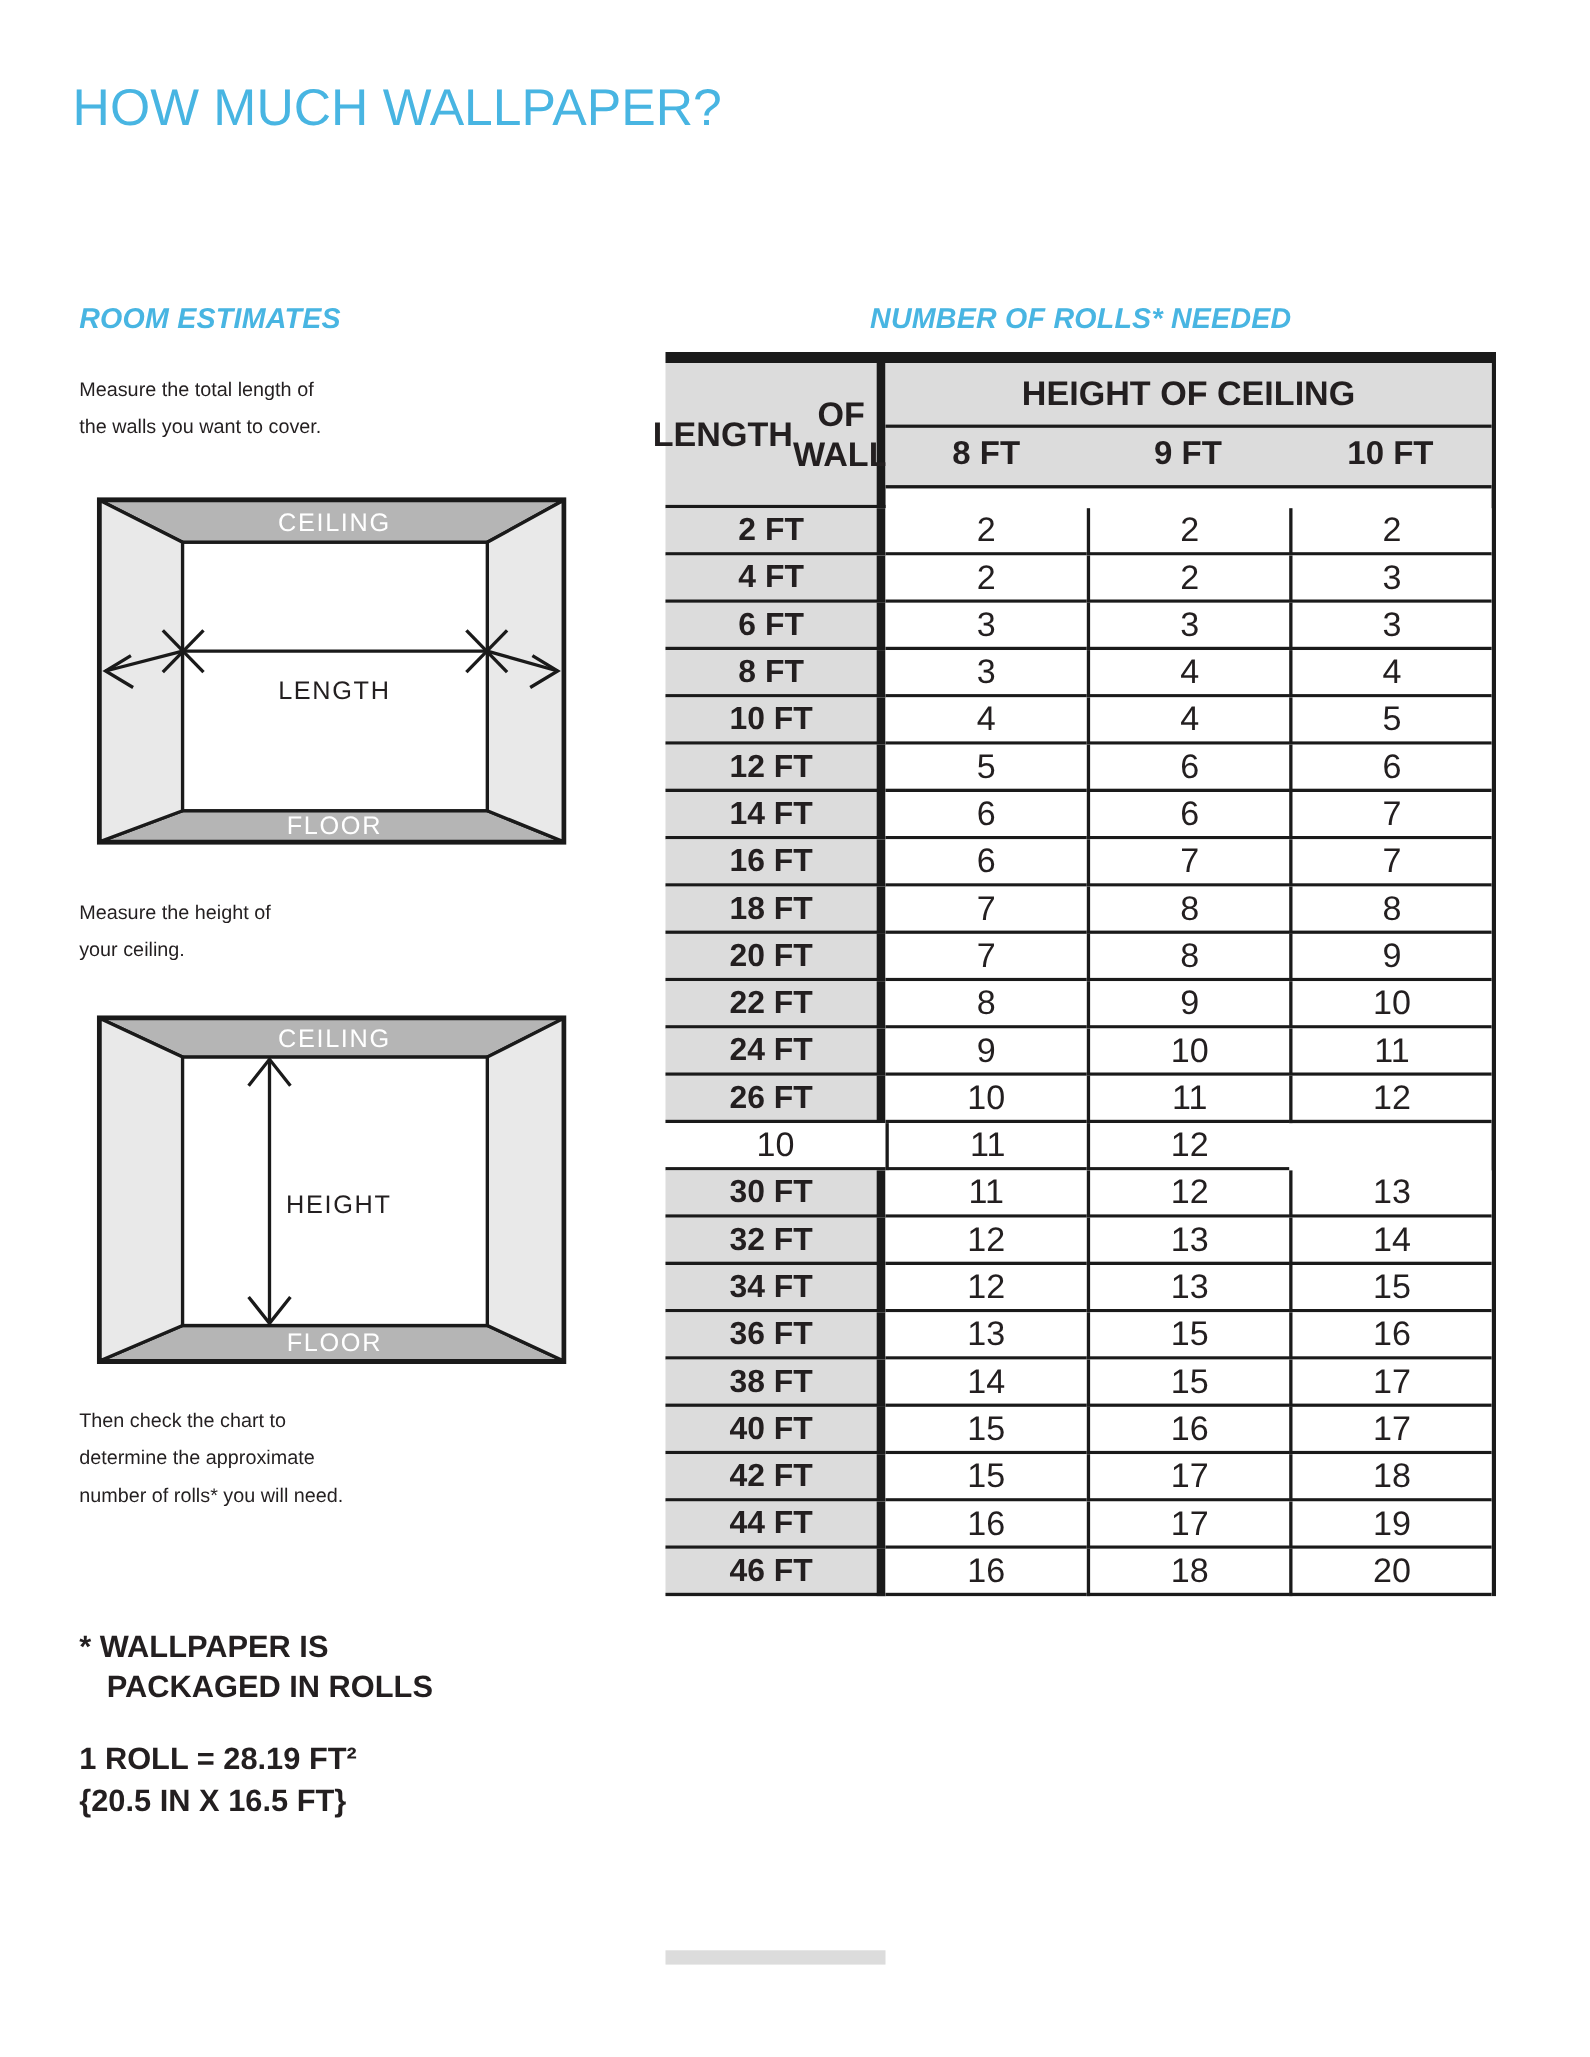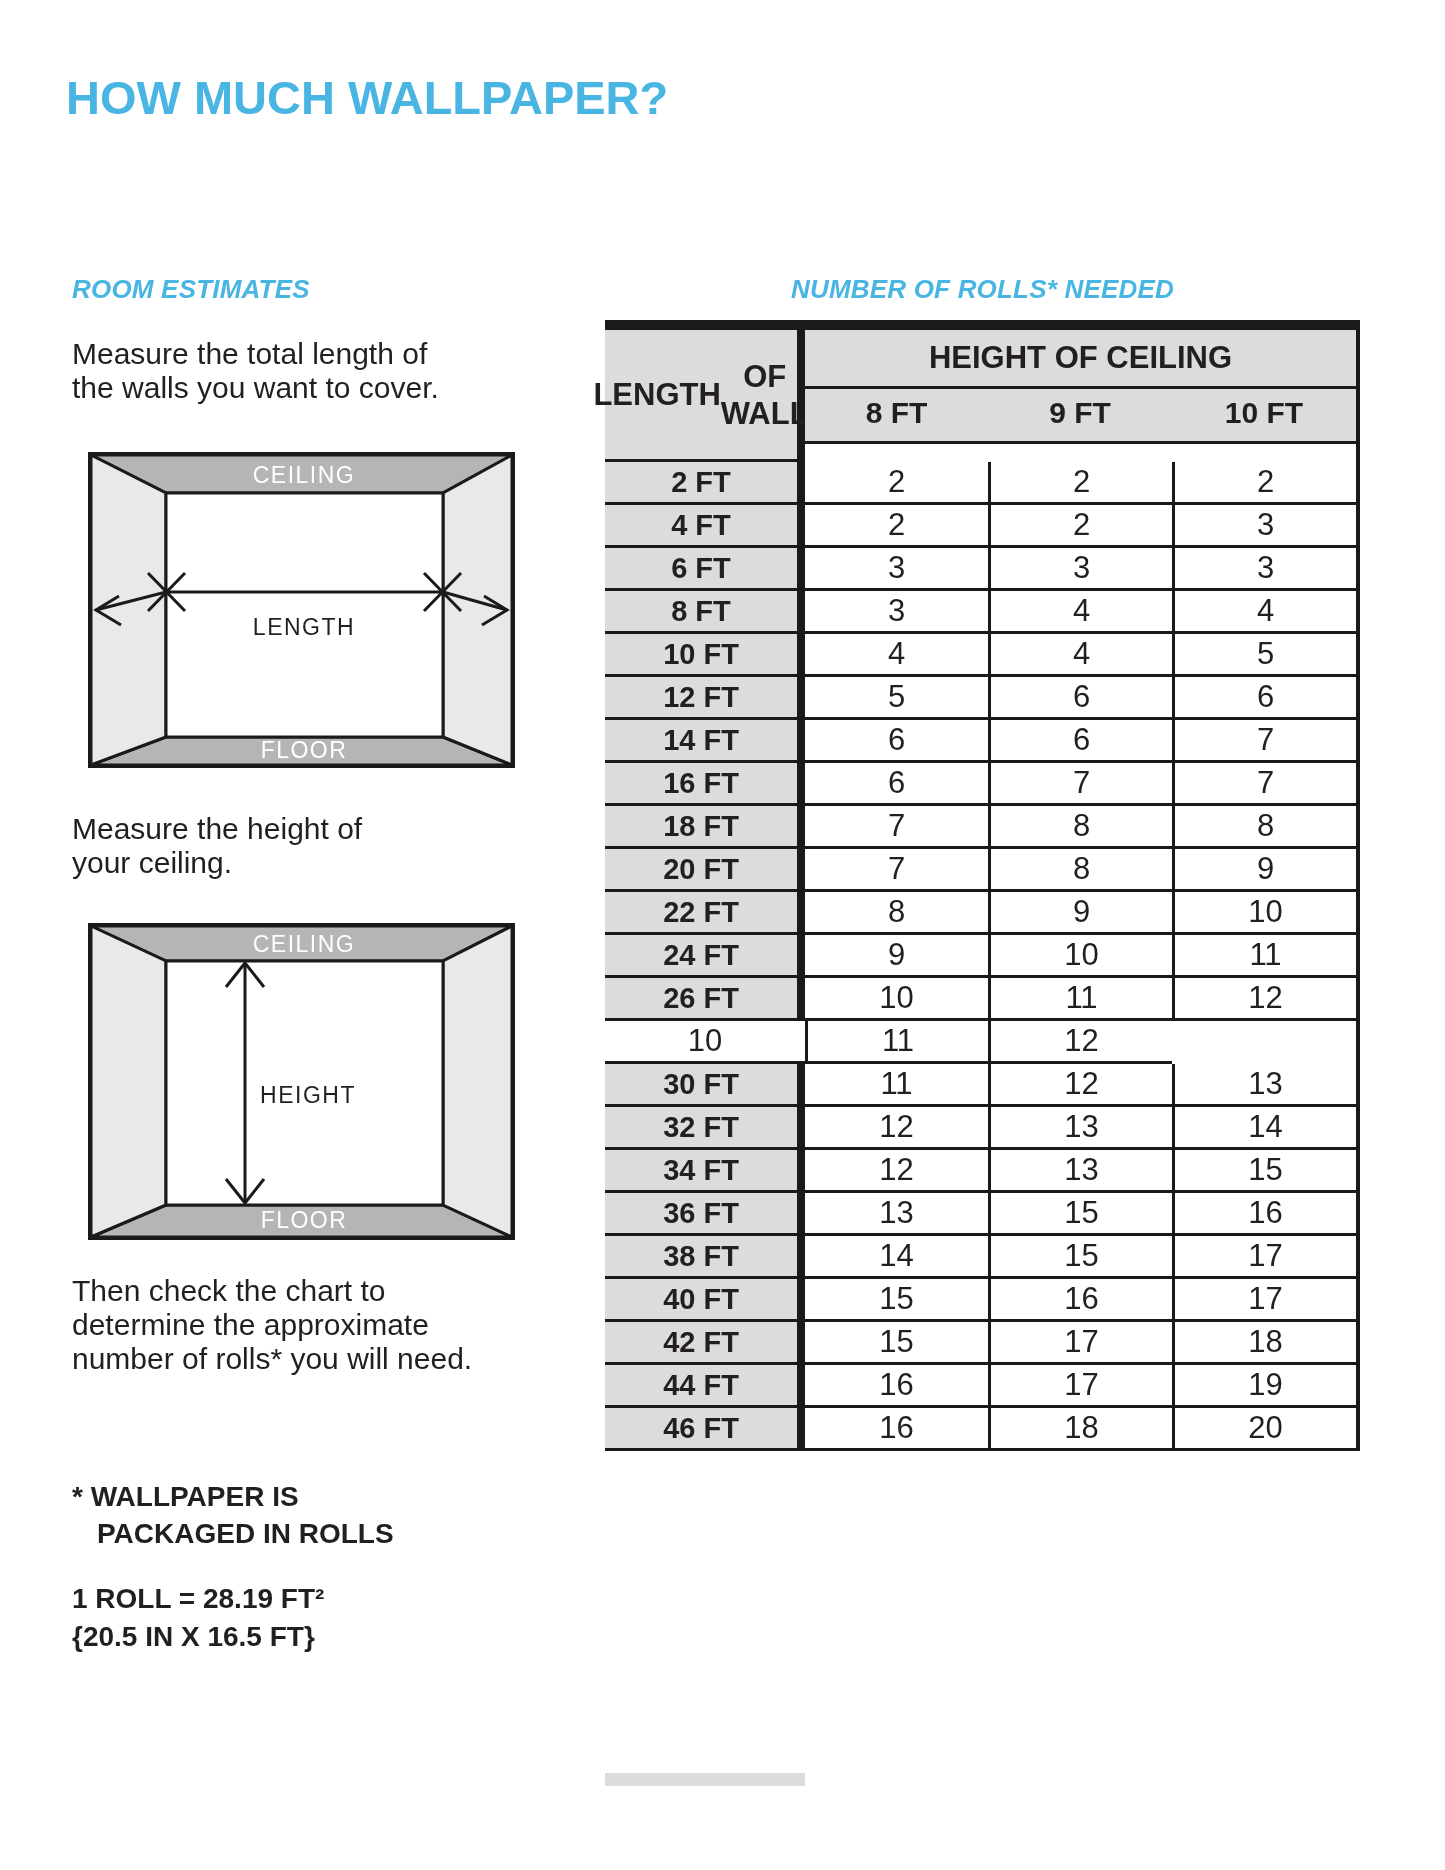--- a/index.html
+++ b/index.html
@@ -3,27 +3,27 @@
 <meta charset="utf-8">
 <style>
   html,body{margin:0;padding:0;}
   body{
     width:1445px;height:1870px;background:#ffffff;position:relative;
     font-family:"Liberation Sans",sans-serif;color:#231f20;overflow:hidden;
   }
   .abs{position:absolute;}
 
   
-  #page-title{left:66px;top:70px;font-size:47px;font-weight:bold;color:#48b5e2;letter-spacing:0;}
+  #page-title{left:66px;top:70px;font-size:47px;font-weight:normal;color:#48b5e2;letter-spacing:0;}
   .section-heading{font-size:26px;font-weight:bold;color:#48b5e2;letter-spacing:0.2px;font-style:italic;}
   #room-estimates-heading{left:72px;top:274px;}
   #rolls-heading{left:605px;top:274px;width:755px;text-align:center;}
 
   
-  .body-text{font-size:30px;line-height:34px;}
+  .body-text{font-size:18px;line-height:34px;}
   #step1{left:72px;top:337px;}
   #step2{left:72px;top:812px;}
   #step3{left:72px;top:1274px;}
 
   
   #footnote{left:72px;top:1478px;font-size:28px;font-weight:bold;line-height:37px;}
   #footnote div + div{padding-left:25px;}
   #roll-size{left:72px;top:1580px;font-size:28px;font-weight:bold;line-height:38px;}
 
   

